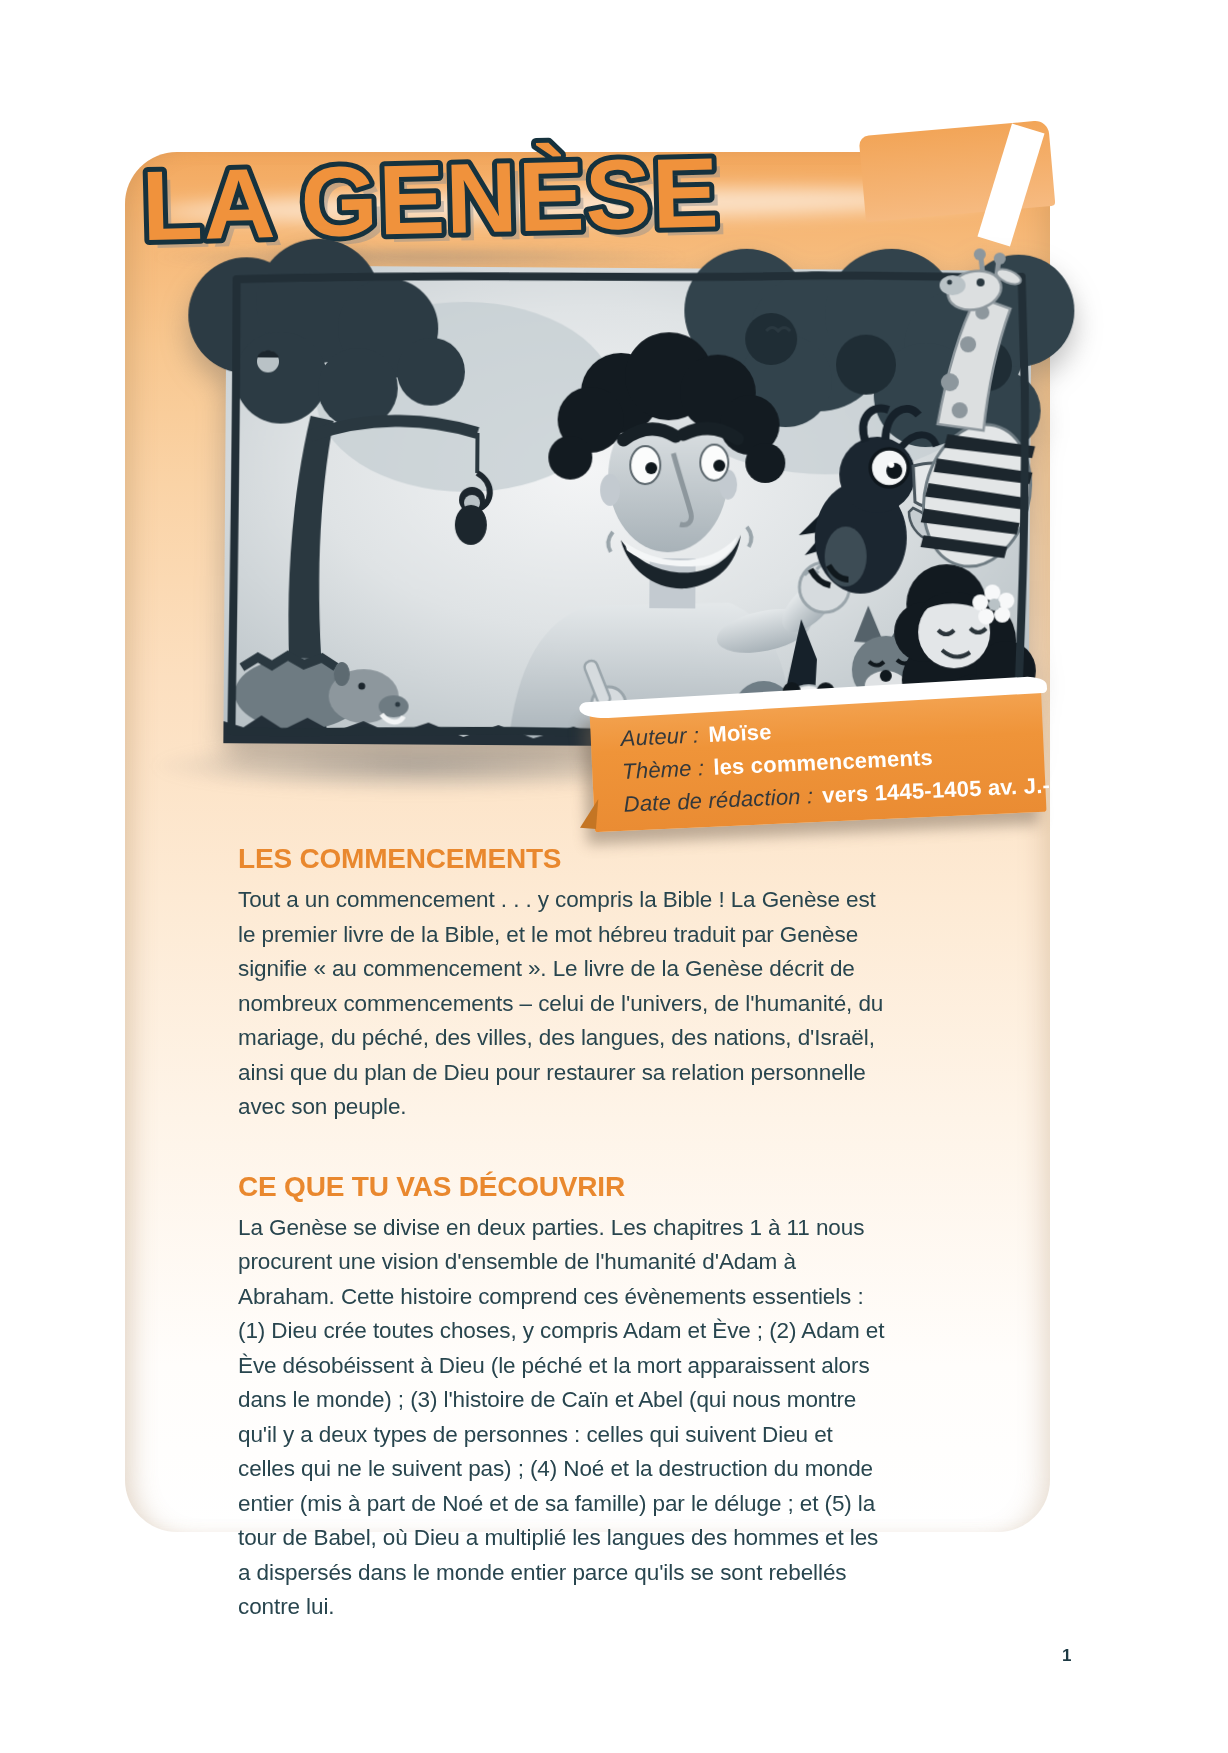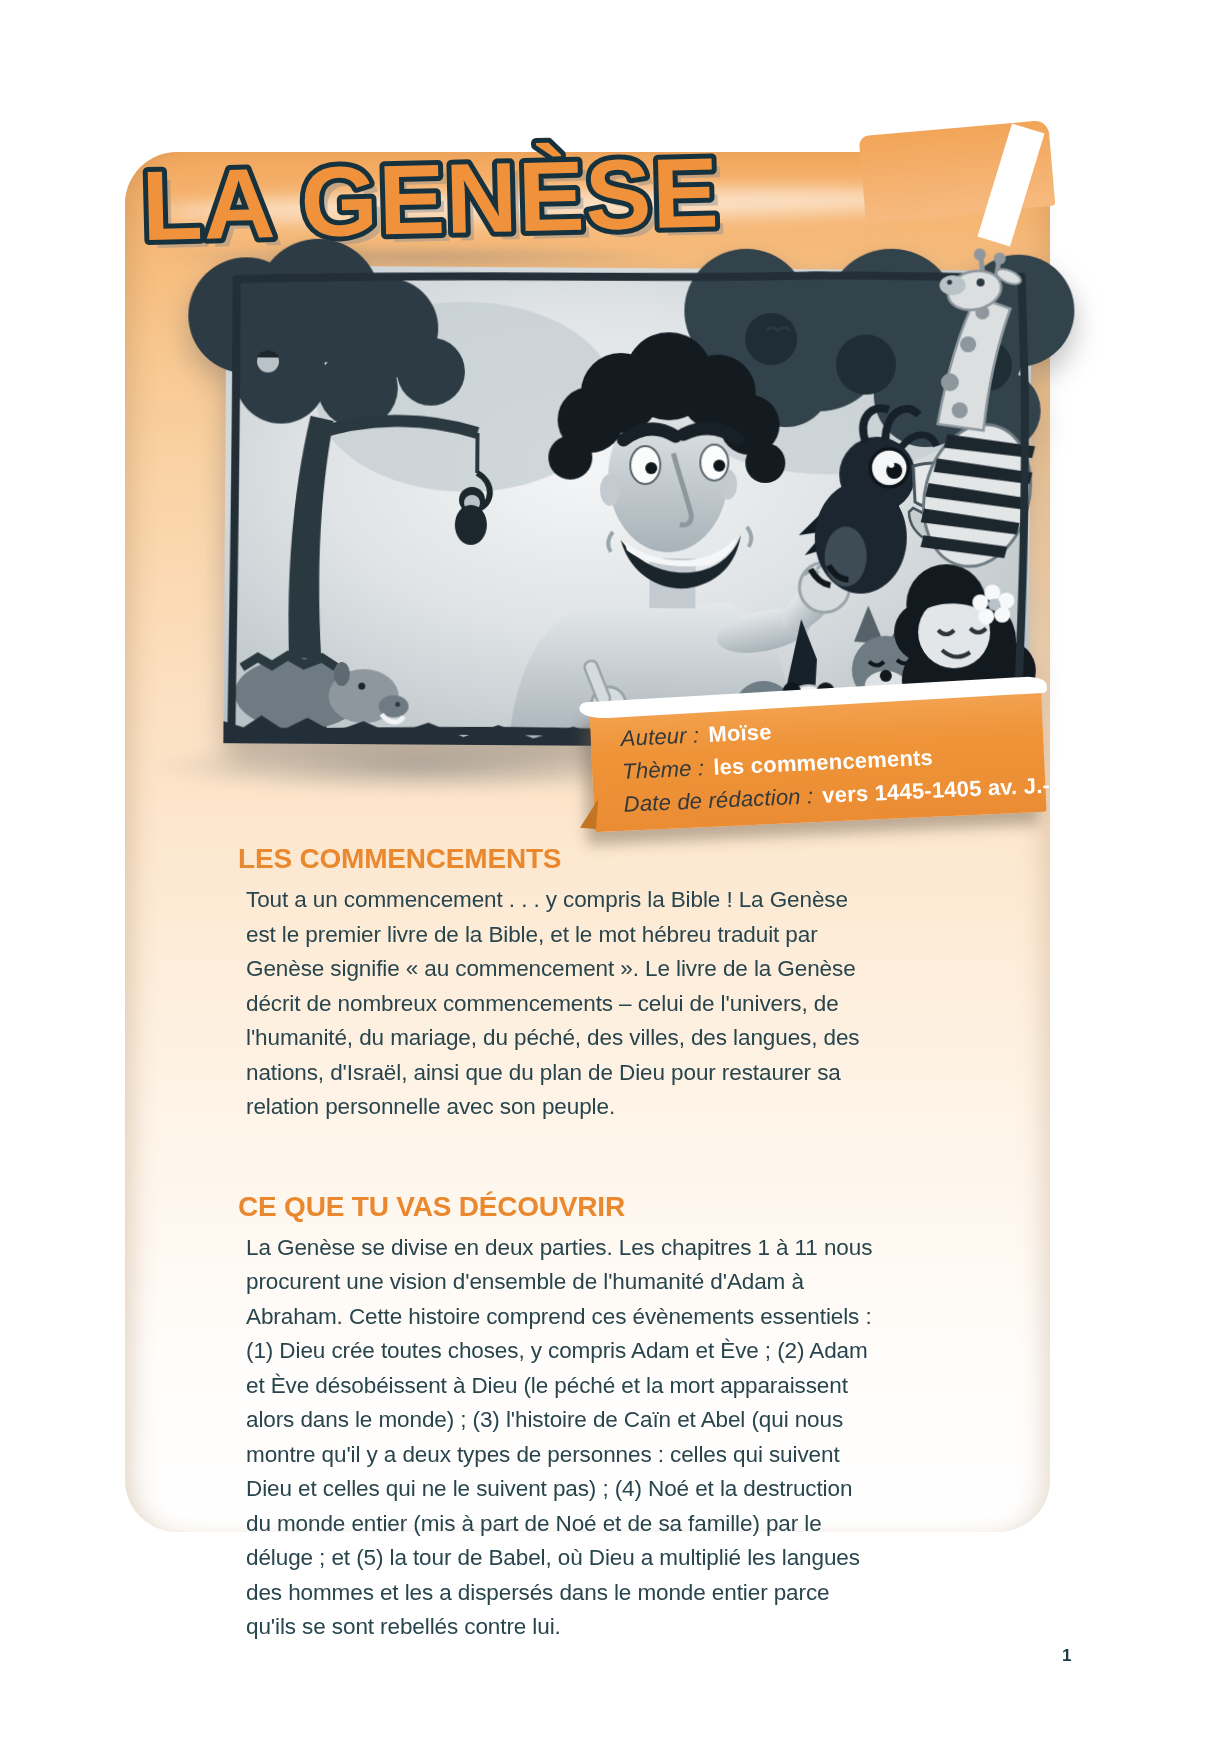--- a/index.html
+++ b/index.html
@@ -91,23 +91,23 @@
   }
   .info-value{
     font-weight:bold;font-size:22px;color:#ffffff;margin-left:9px;letter-spacing:.2px;
   }
   
   .content{position:absolute;left:238px;top:843px;width:652px;z-index:3;}
   .section-heading{
     margin:0 0 8px 0;font-size:28px;font-weight:bold;color:#e9882e;
     letter-spacing:-.2px;
   }
-  .section-heading.second{margin-top:66px;}
+  .section-heading.second{margin-top:46px;}
   .section-body{
-    margin:8px;font-size:22.5px;line-height:34.5px;color:#28454e;
+    margin:0;font-size:22.5px;line-height:34.5px;color:#28454e;
     letter-spacing:-.1px;
   }
   .page-number{
     position:absolute;left:1062px;top:1646px;font-size:17px;font-weight:bold;
     color:#1d3a44;z-index:3;
   }
 </style>
 </head>
 <body>
 

